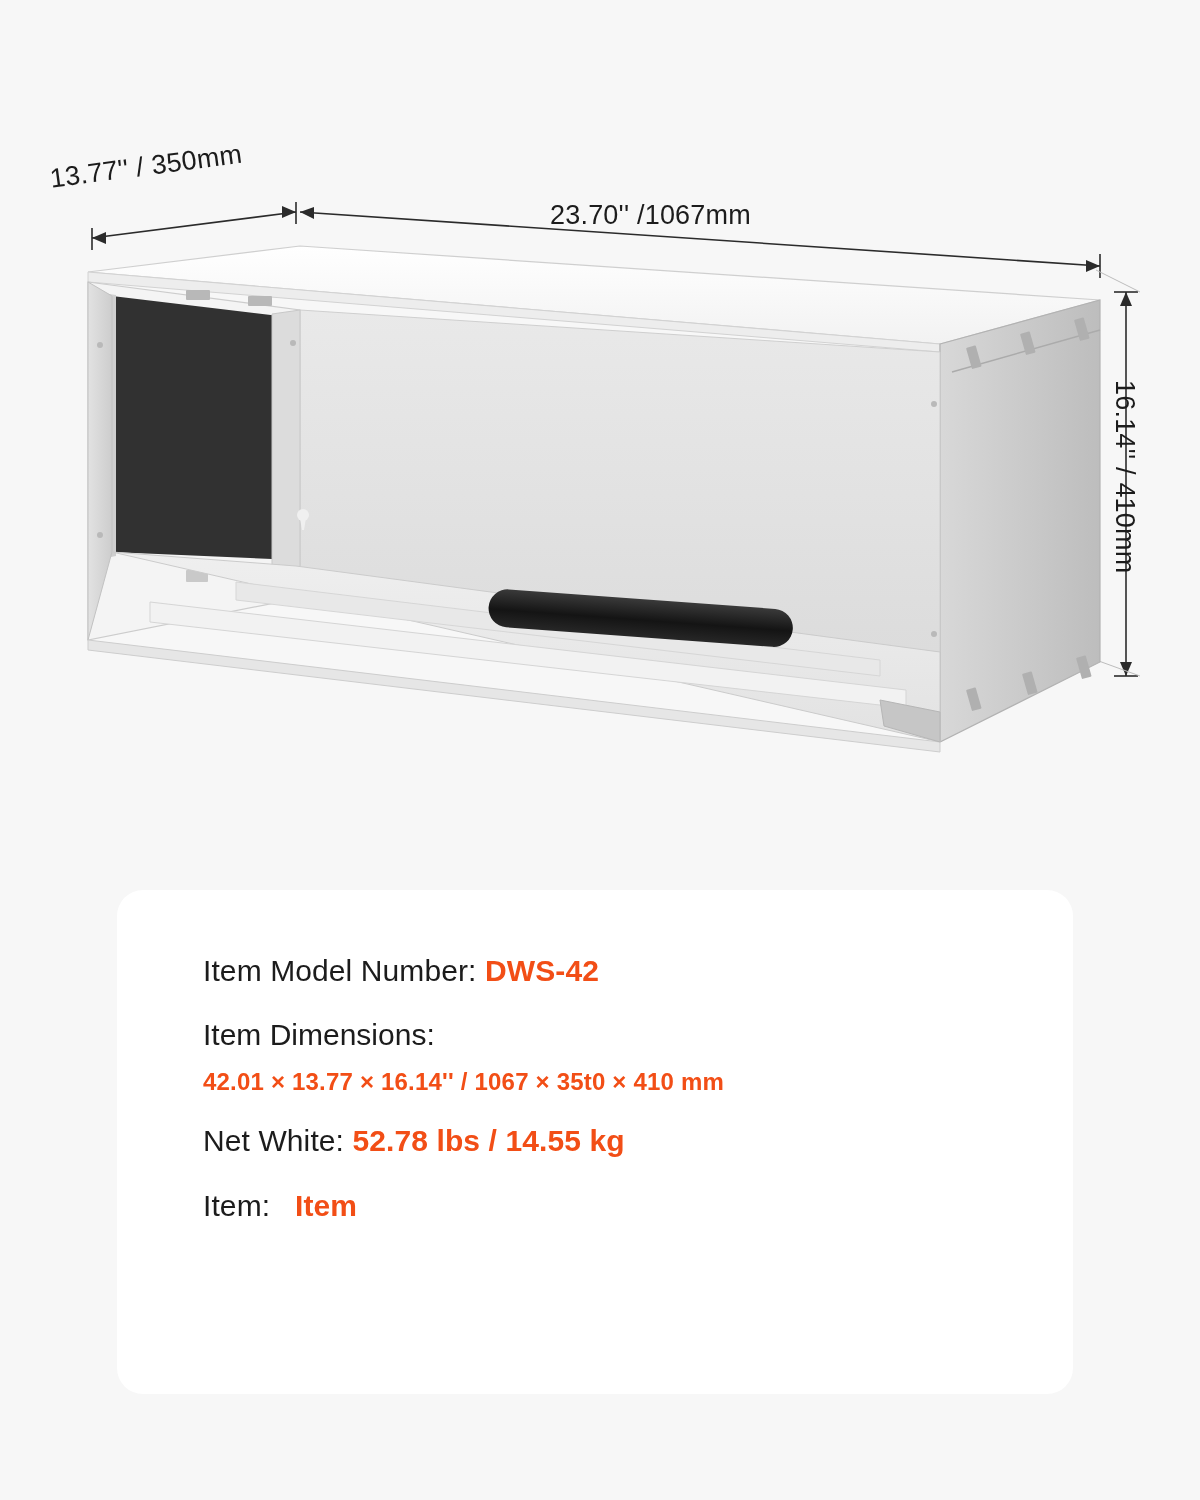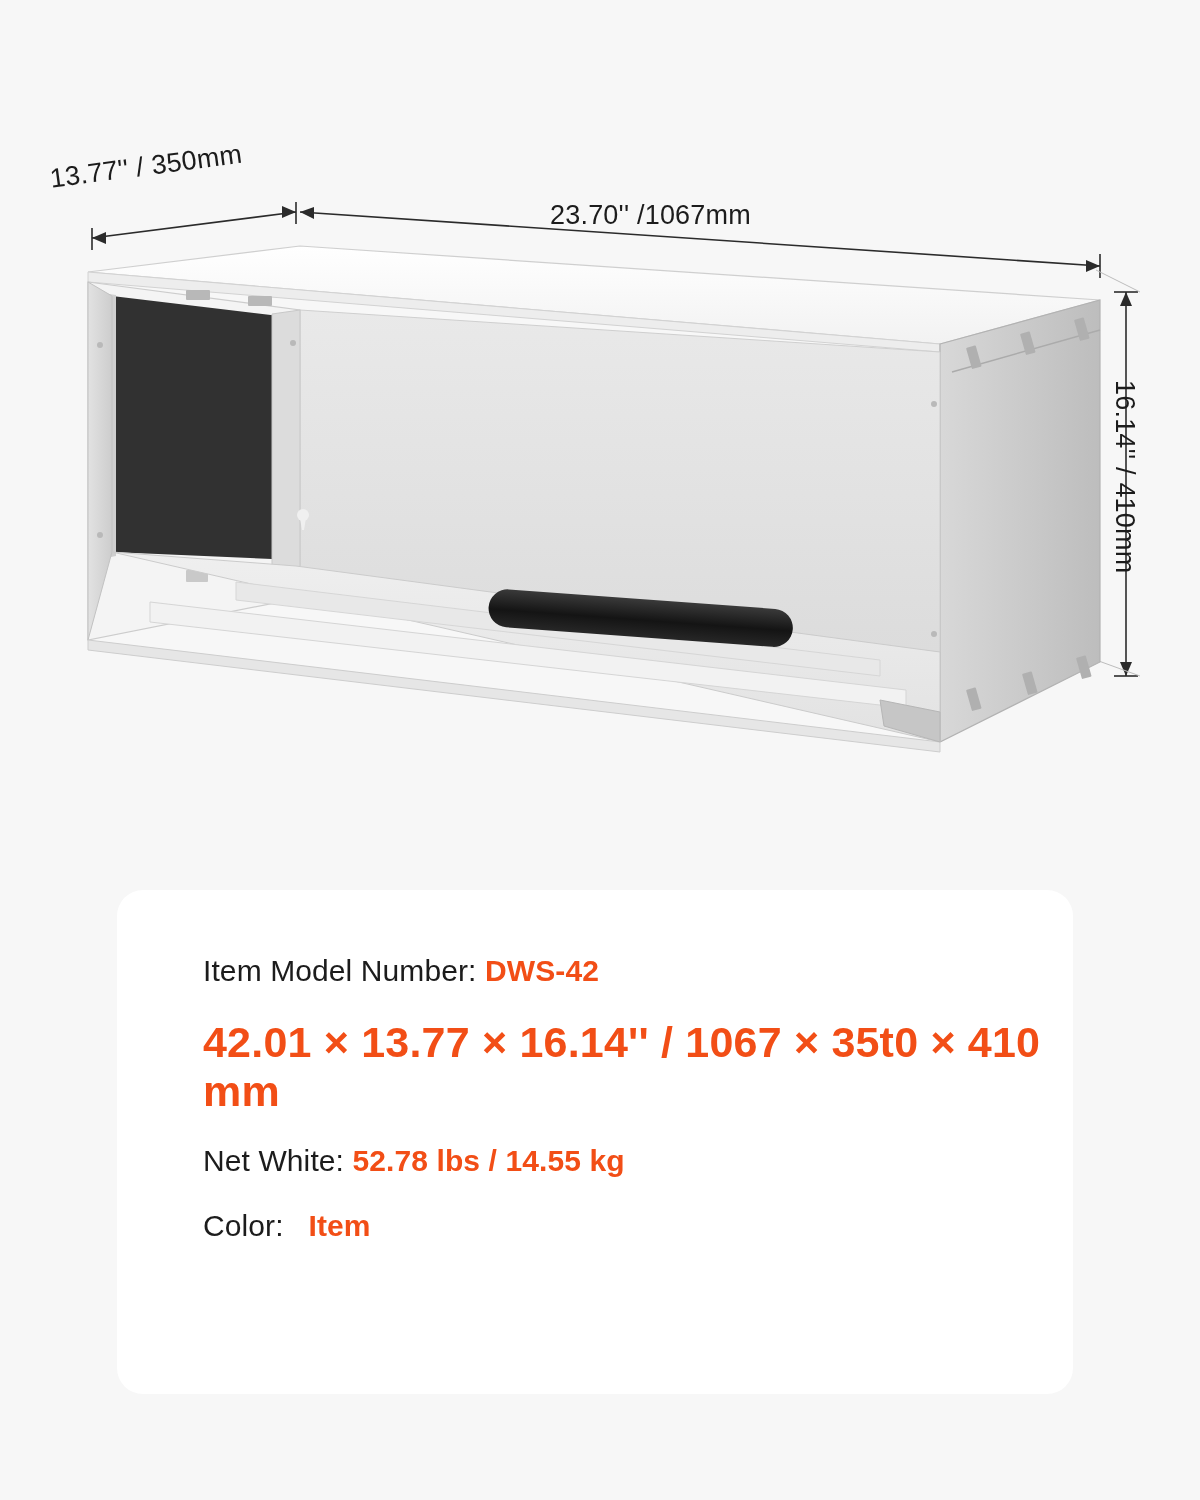--- a/index.html
+++ b/index.html
@@ -76,21 +76,21 @@
   .spec-row .val {
     color: #f24e16;
     font-weight: bold;
   }
   .spec-dims-label {
     font-size: 30px;
     color: #1c1c1c;
     margin-bottom: 16px;
   }
   .spec-dims-value {
-    font-size: 43px;
+    font-size: 24px;
     color: #f24e16;
     font-weight: bold;
     margin-bottom: 26px;
     letter-spacing: 0.2px;
   }
   .spec-color-gap {
     display: inline-block;
     width: 8px;
   }
 </style>
@@ -220,26 +220,27 @@
 </div>
 
 <div id="spec-card">
 
   <div class="spec-row">
     <span>Item Model Number:</span>
     <span class="val">DWS-42</span>
   </div>
 
 
+  <div class="spec-dims-label">Item Dimensions:</div>
   <div class="spec-dims-value">42.01 × 13.77 × 16.14'' / 1067 × 35t0 × 410 mm</div>
 
   <div class="spec-row">
     <span>Net White:</span>
     <span class="val">52.78 lbs / 14.55 kg</span>
   </div>
 
   <div class="spec-row">
-    <span>Color:</span>
+    <span>Item:</span>
     <span class="spec-color-gap"></span>
     <span class="val">Item</span>
   </div>
 
 </div>
 
 </body></html>

